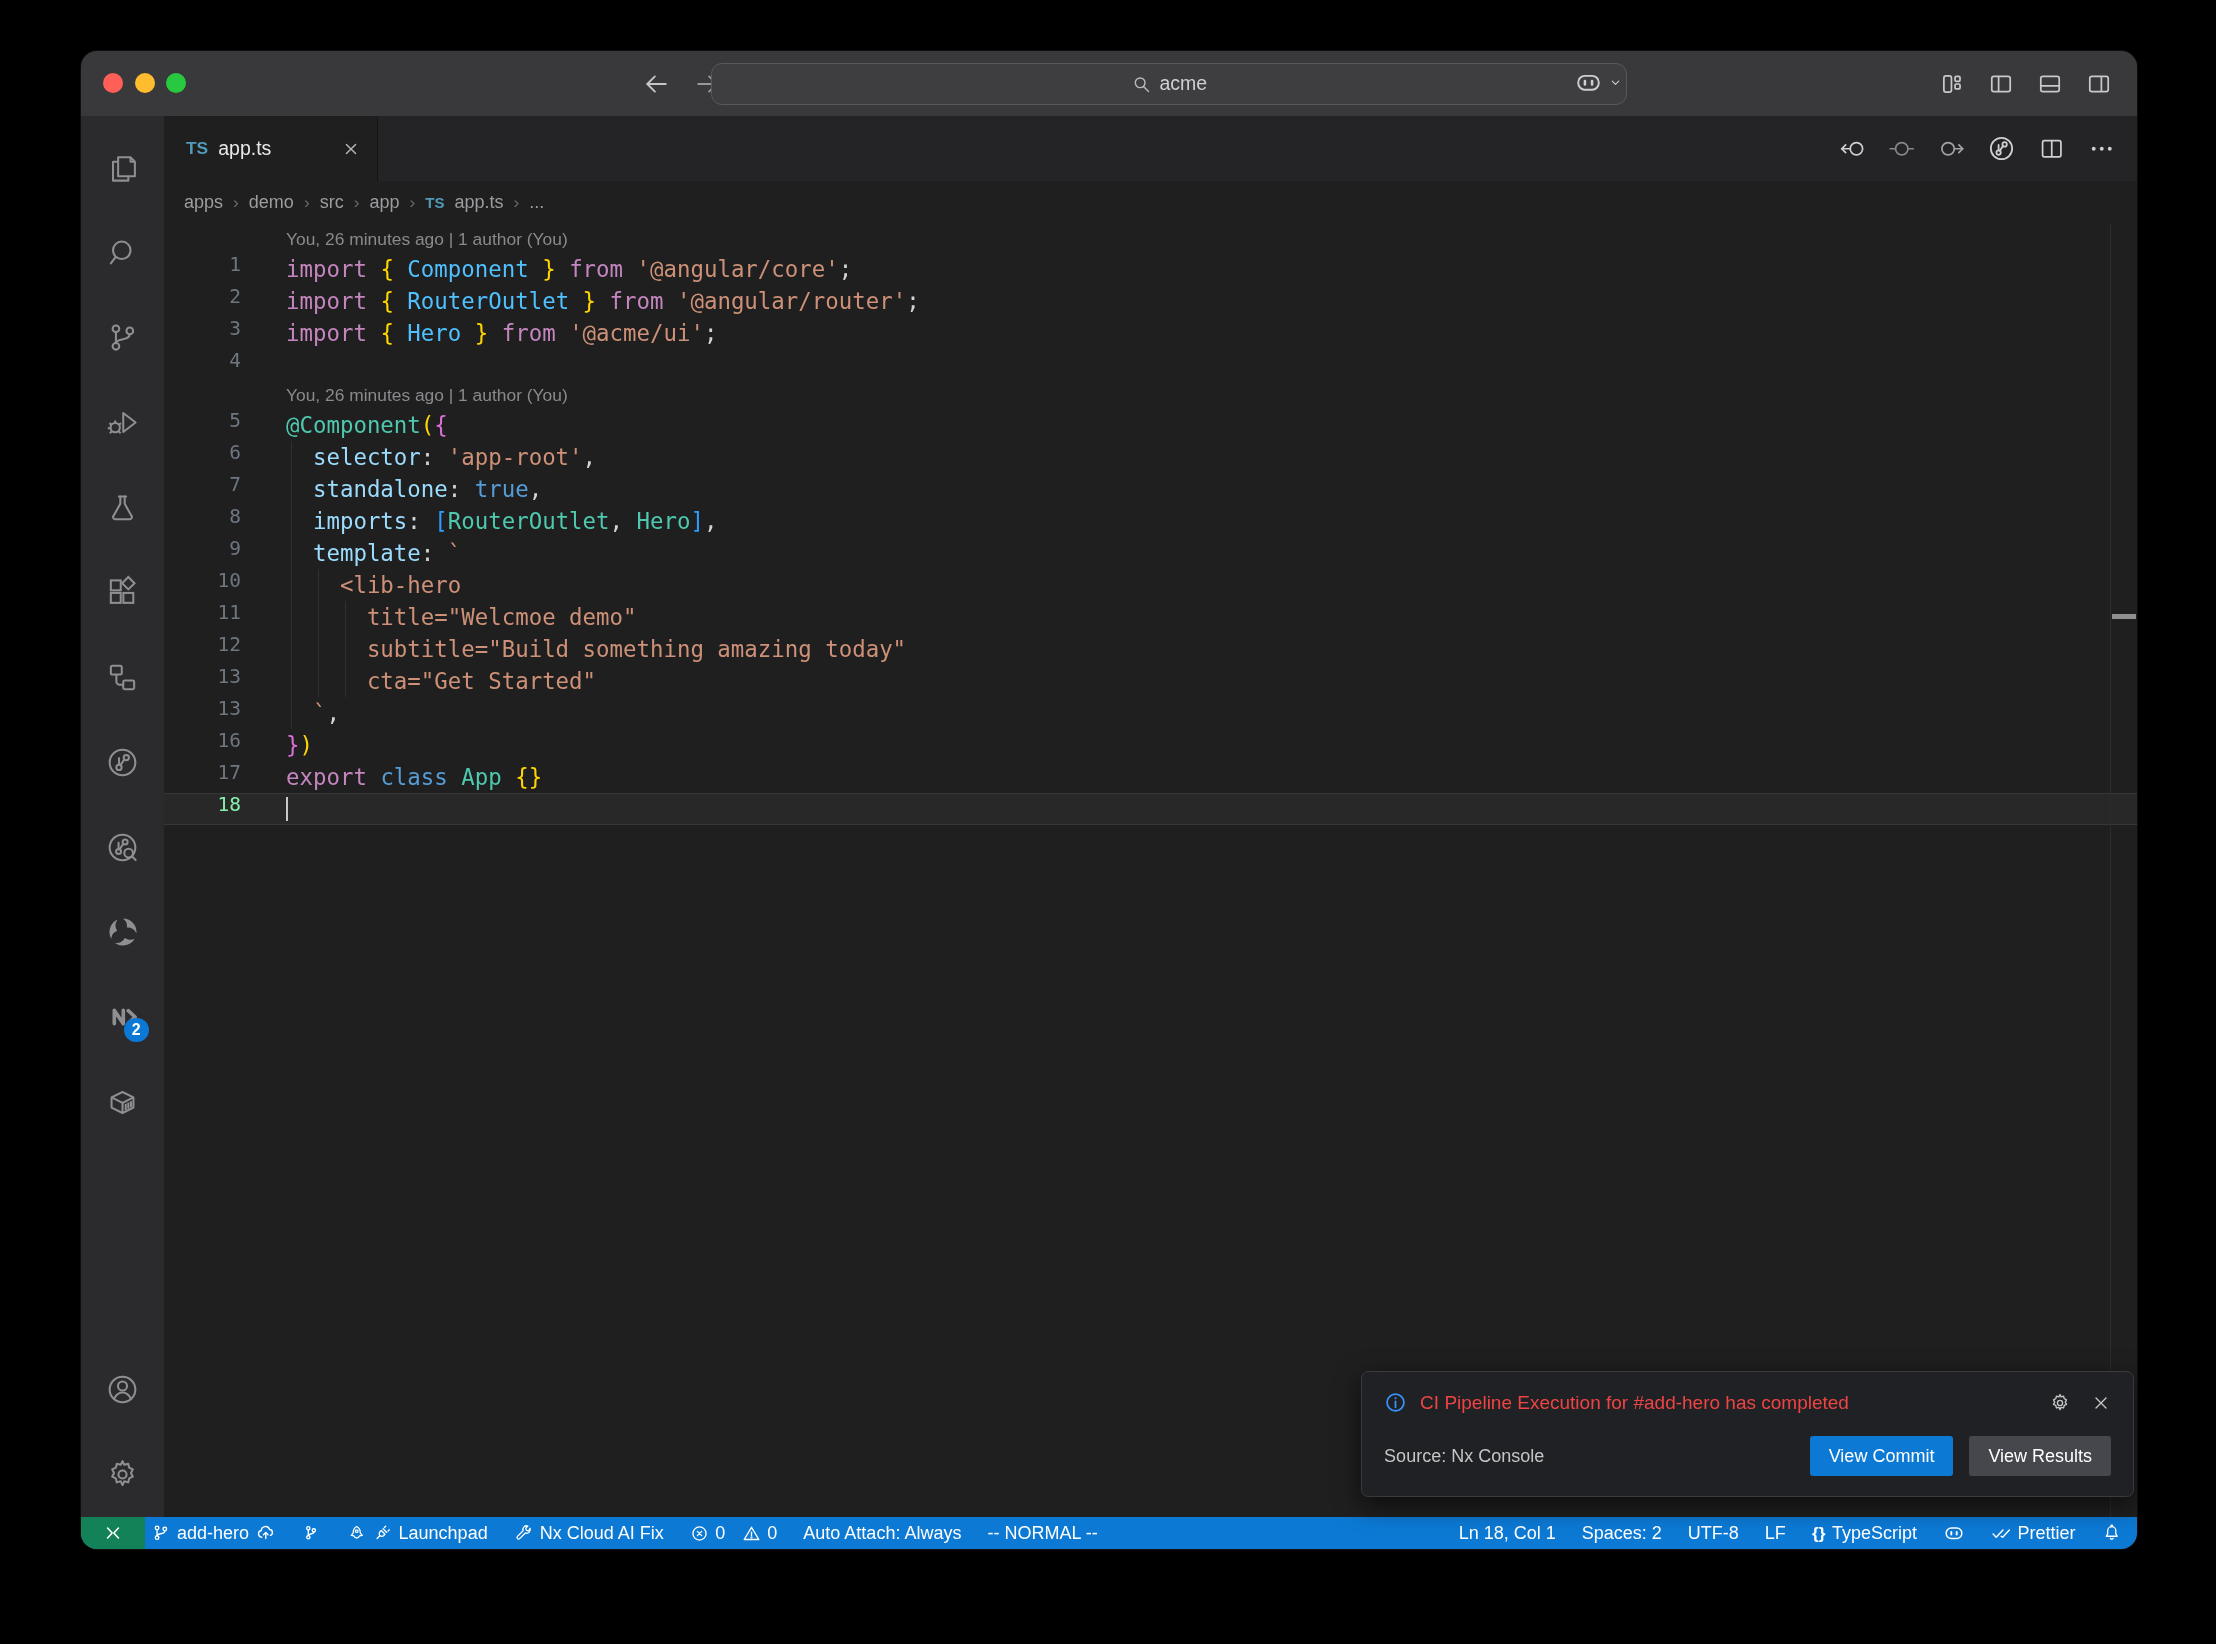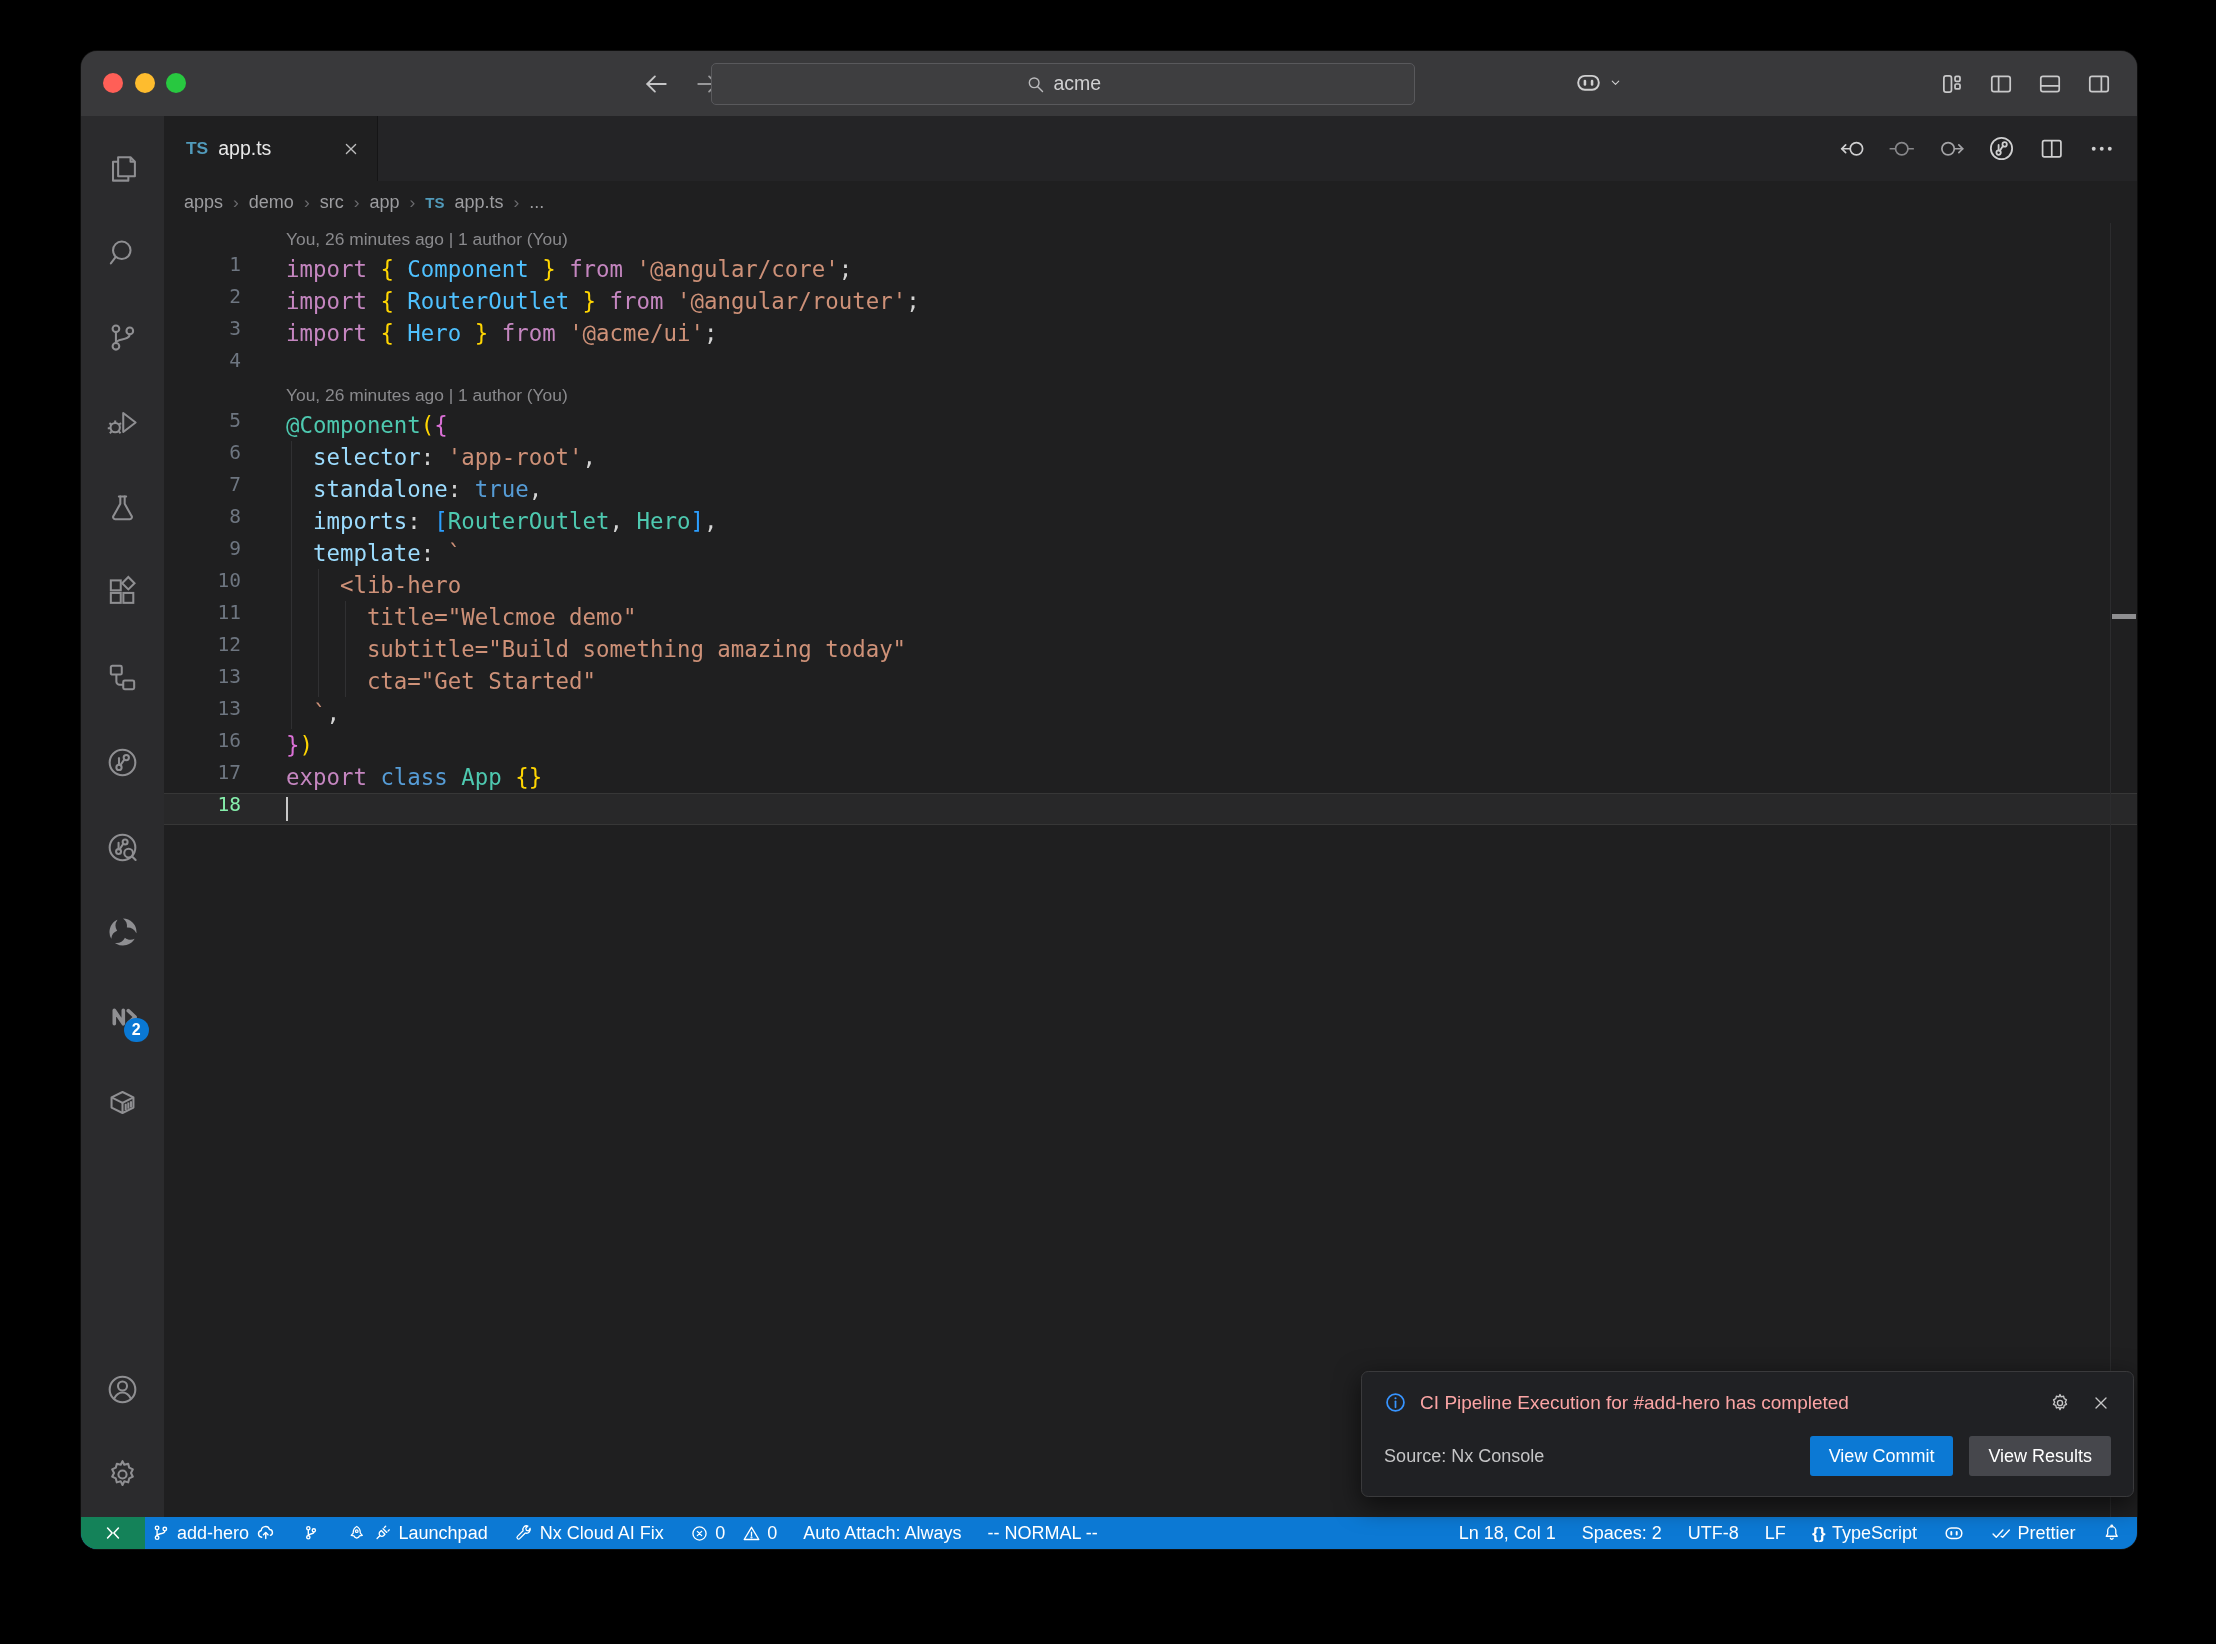--- a/index.html
+++ b/index.html
@@ -11,22 +11,22 @@
             box-shadow:0 0 0 0.7px rgba(255,255,255,.08), 0 22px 58px rgba(0,0,0,.8);
             display:flex; flex-direction:column; }
   svg { display:block; }
 
   
   .titlebar { height:65px; background:#39393b; position:relative; flex:none; }
   .lights { position:absolute; left:22px; top:22.4px; display:flex; gap:11.6px; }
   .light { width:20px; height:20px; border-radius:50%; }
   .nav { position:absolute; left:562px; top:19.5px; display:flex; gap:26px; align-items:center; }
   .nav-back { color:#c6c6c7; } .nav-fwd { color:#98989a; }
-  .searchbox { position:absolute; left:630px; top:11.6px; width:704px; height:42px;
-               background:#3e3e40; border:1.4px solid #59595c; border-radius:5px;
+  .searchbox { position:absolute; left:630px; top:11.6px; width:916px; height:42px;
+               background:#3e3e40; border:1.4px solid #59595c; border-radius:11px;
                display:flex; align-items:center; justify-content:center; gap:8.7px;
                color:#d0d0d1; font-size:19.5px; }
   .copilot-tb { position:absolute; left:1493px; top:17.4px; display:flex; align-items:center;
                 gap:5.8px; color:#cfcfd0; }
   .tb-right { position:absolute; right:24.6px; top:19.5px; display:flex; gap:23px; color:#c9c9ca; }
 
   
   .main { flex:1; display:flex; min-height:0; }
   .activitybar { width:83px; background:#2b2b2d; display:flex; flex-direction:column;
                  align-items:center; padding-top:8.7px; flex:none; }
@@ -82,21 +82,21 @@
   .sb-left { display:flex; align-items:center; gap:26px; padding-left:6px; }
   .sb-right { margin-left:auto; display:flex; align-items:center; gap:26px; padding-right:16px; }
   .sb-item { display:flex; align-items:center; gap:6.5px; white-space:nowrap; }
   .sb-braces { font-weight:bold; font-size:17.4px; }
 
   
   .toast { position:absolute; right:2.9px; bottom:52px; width:773px; background:#202124;
            border:0.7px solid #3a3a3c; border-radius:7.2px; padding:19px 22px 20px 22px;
            box-shadow:0 7.2px 26px rgba(0,0,0,.6); }
   .toast-row1 { display:flex; align-items:center; gap:13px; }
-  .toast-title { flex:1; font-size:19px; color:#fca5a5; }
+  .toast-title { flex:1; font-size:19px; color:#ef4444; }
   .toast-icons { display:flex; align-items:center; gap:20px; color:#c6c6c7; }
   .toast-row2 { display:flex; align-items:center; margin-top:22px; }
   .toast-source { font-size:18px; color:#c5c5c6; }
   .toast-btns { margin-left:auto; display:flex; gap:16px; }
   .btn { font-size:18px; padding:9.4px 19px; border-radius:2.9px; color:#fff; border:none;
          font-family:"Liberation Sans",sans-serif; }
   .btn-primary { background:#0c79d4; }
   .btn-secondary { background:#46474c; }
 </style>
 </head>

